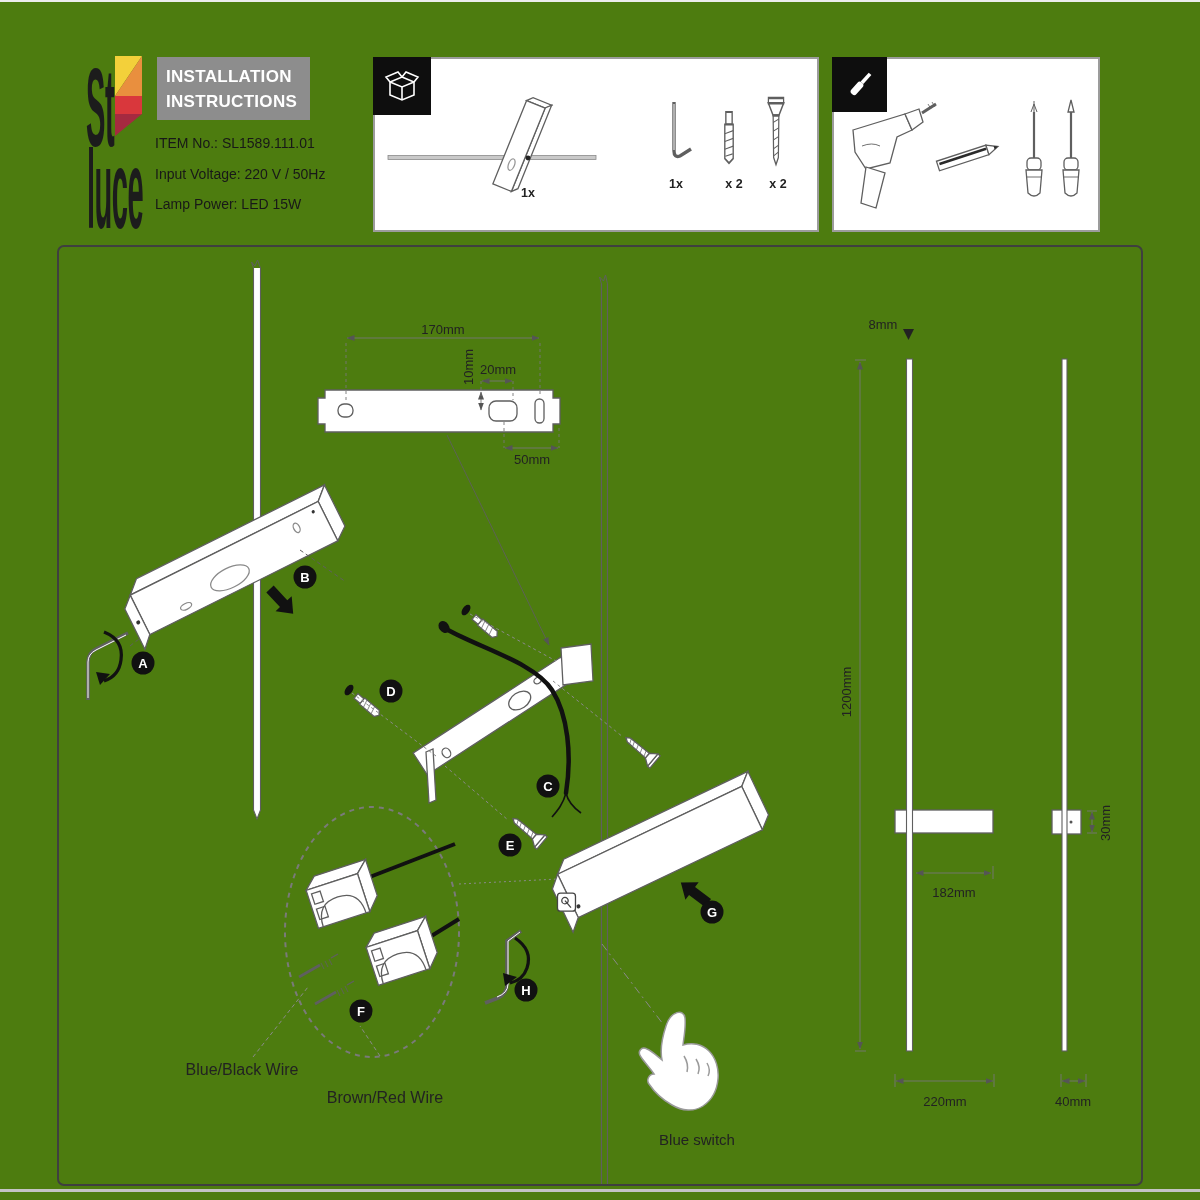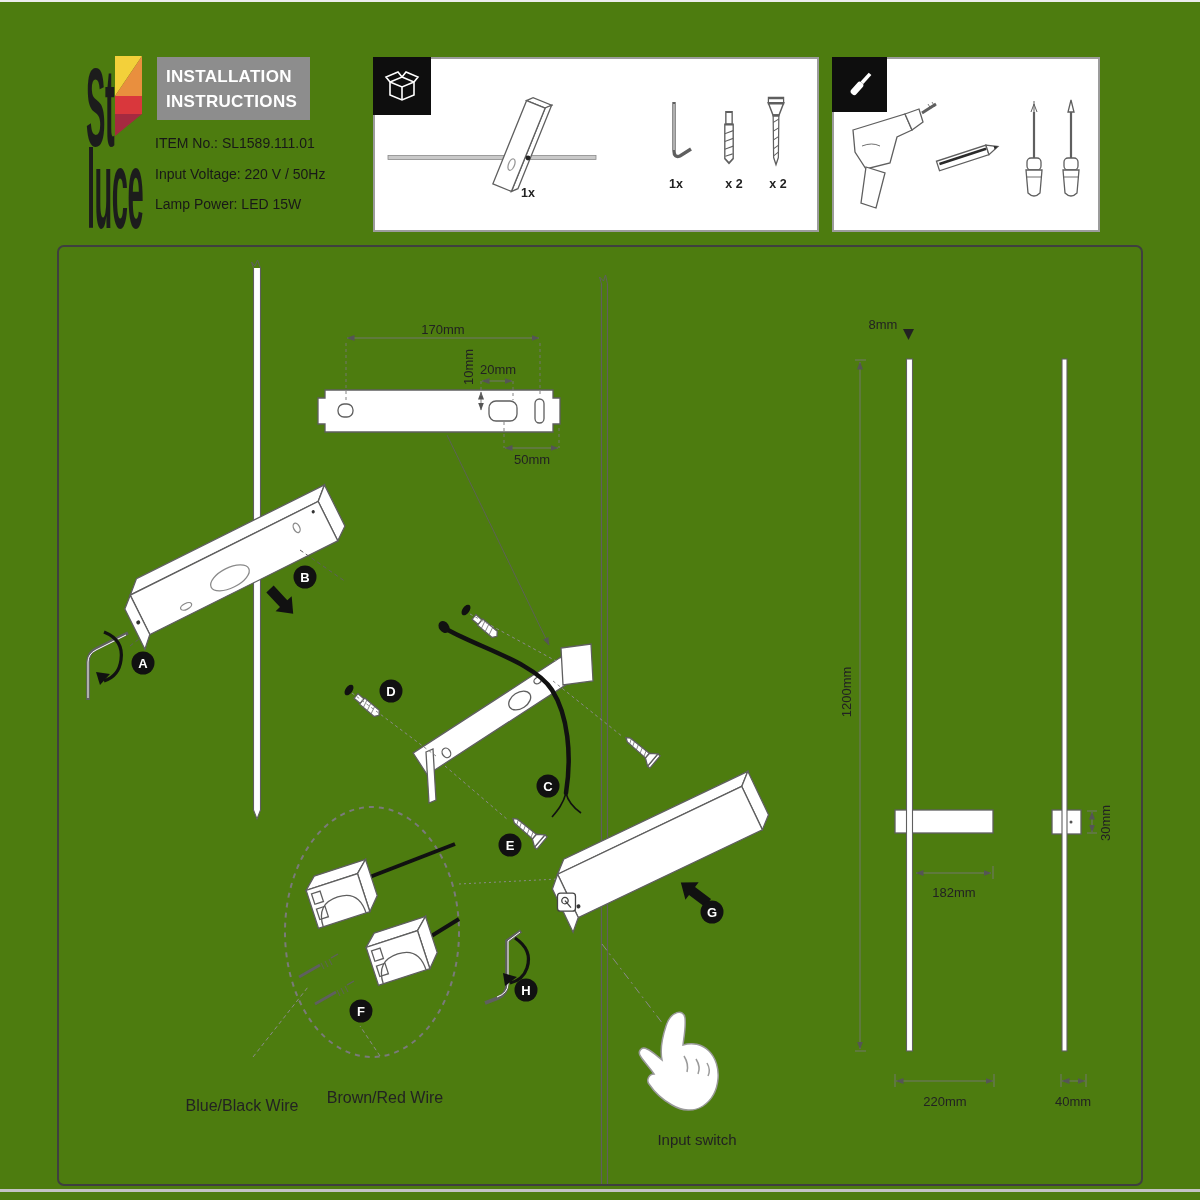--- a/index.html
+++ b/index.html
@@ -348,23 +348,23 @@
   <div class="lbl" style="left:498px;top:369px;">20mm</div>
   <div class="lbl" style="left:532px;top:459px;">50mm</div>
 
   <div class="lbl" style="left:883px;top:316px;margin-top:8px;">8mm</div>
   <div class="lbl rot" style="left:846px;top:692px;">1200mm</div>
   <div class="lbl" style="left:954px;top:892px;">182mm</div>
   <div class="lbl" style="left:945px;top:1101px;">220mm</div>
   <div class="lbl rot" style="left:1105px;top:823px;">30mm</div>
   <div class="lbl" style="left:1073px;top:1101px;">40mm</div>
 
-  <div class="lbl big" style="left:242px;top:1070px;margin-top:36px;">Blue/Black Wire</div>
+  <div class="lbl big" style="left:242px;top:1070px;">Blue/Black Wire</div>
   <div class="lbl big" style="left:385px;top:1070px;margin-top:28px;">Brown/Red Wire</div>
-  <div class="lbl med" style="left:697px;top:1139px;">Input switch</div>
+  <div class="lbl med" style="left:697px;top:1139px;">Blue switch</div>
 
   <div class="step" style="left:143px;top:663px;">A</div>
   <div class="step" style="left:305px;top:577px;">B</div>
   <div class="step" style="left:548px;top:786px;">C</div>
   <div class="step" style="left:391px;top:691px;">D</div>
   <div class="step" style="left:510px;top:845px;">E</div>
   <div class="step" style="left:361px;top:1011px;">F</div>
   <div class="step" style="left:712px;top:912px;">G</div>
   <div class="step" style="left:526px;top:990px;">H</div>
 

